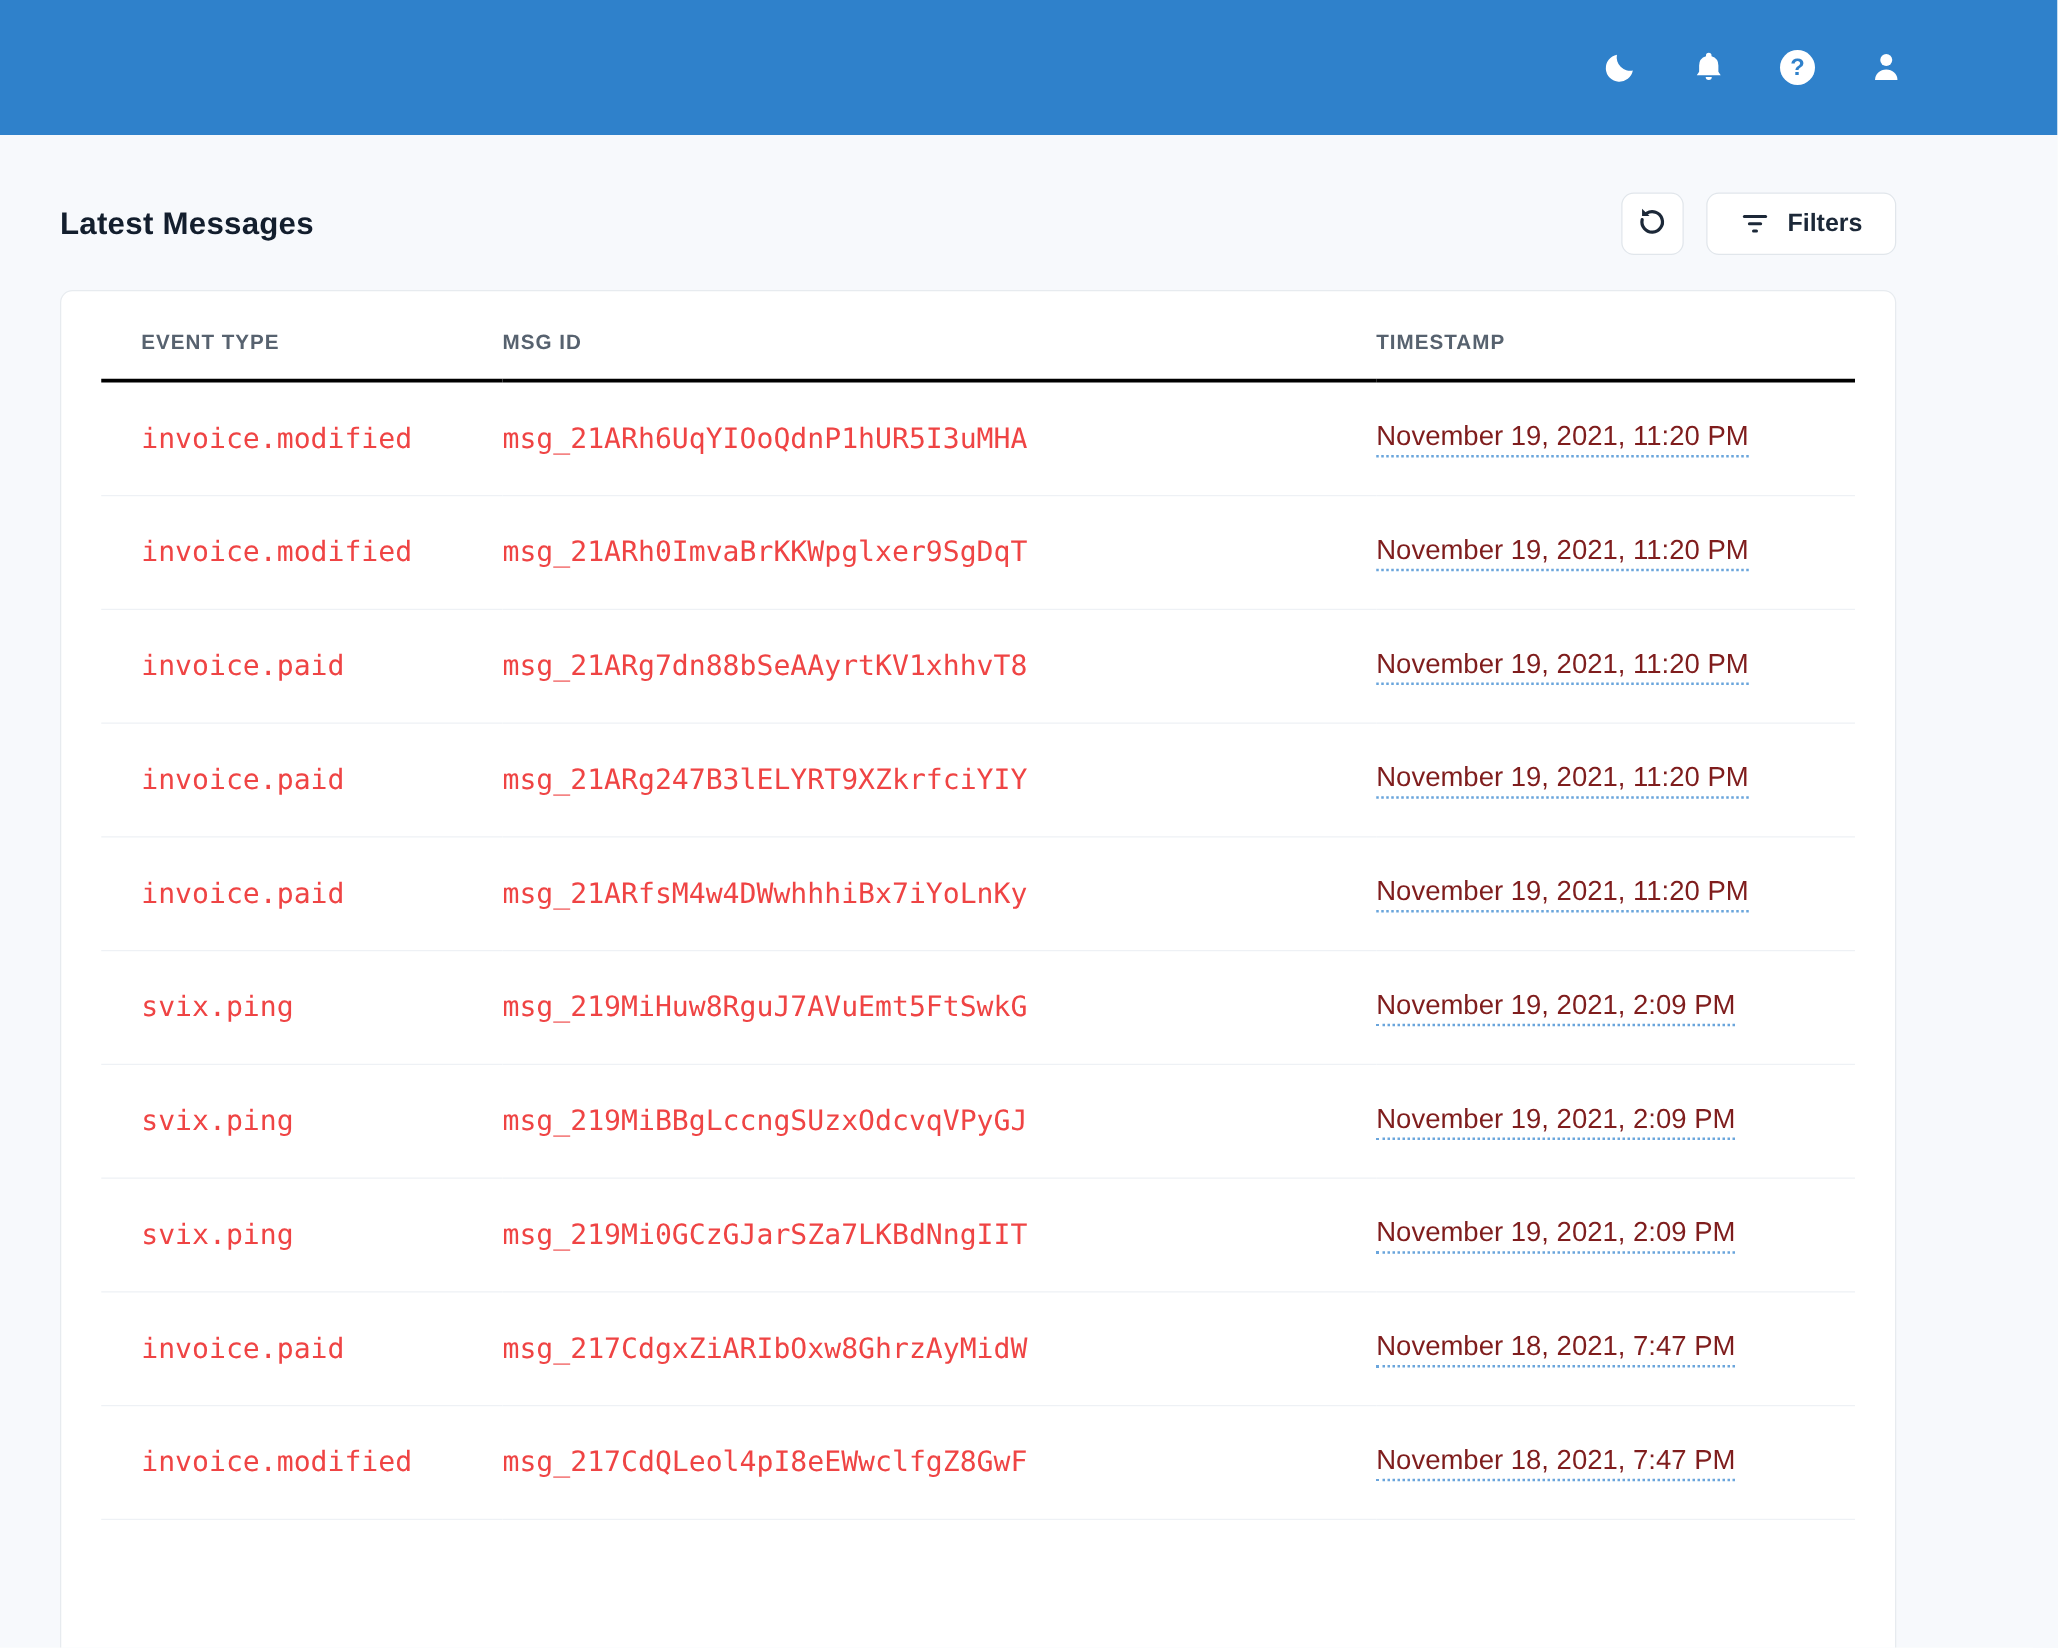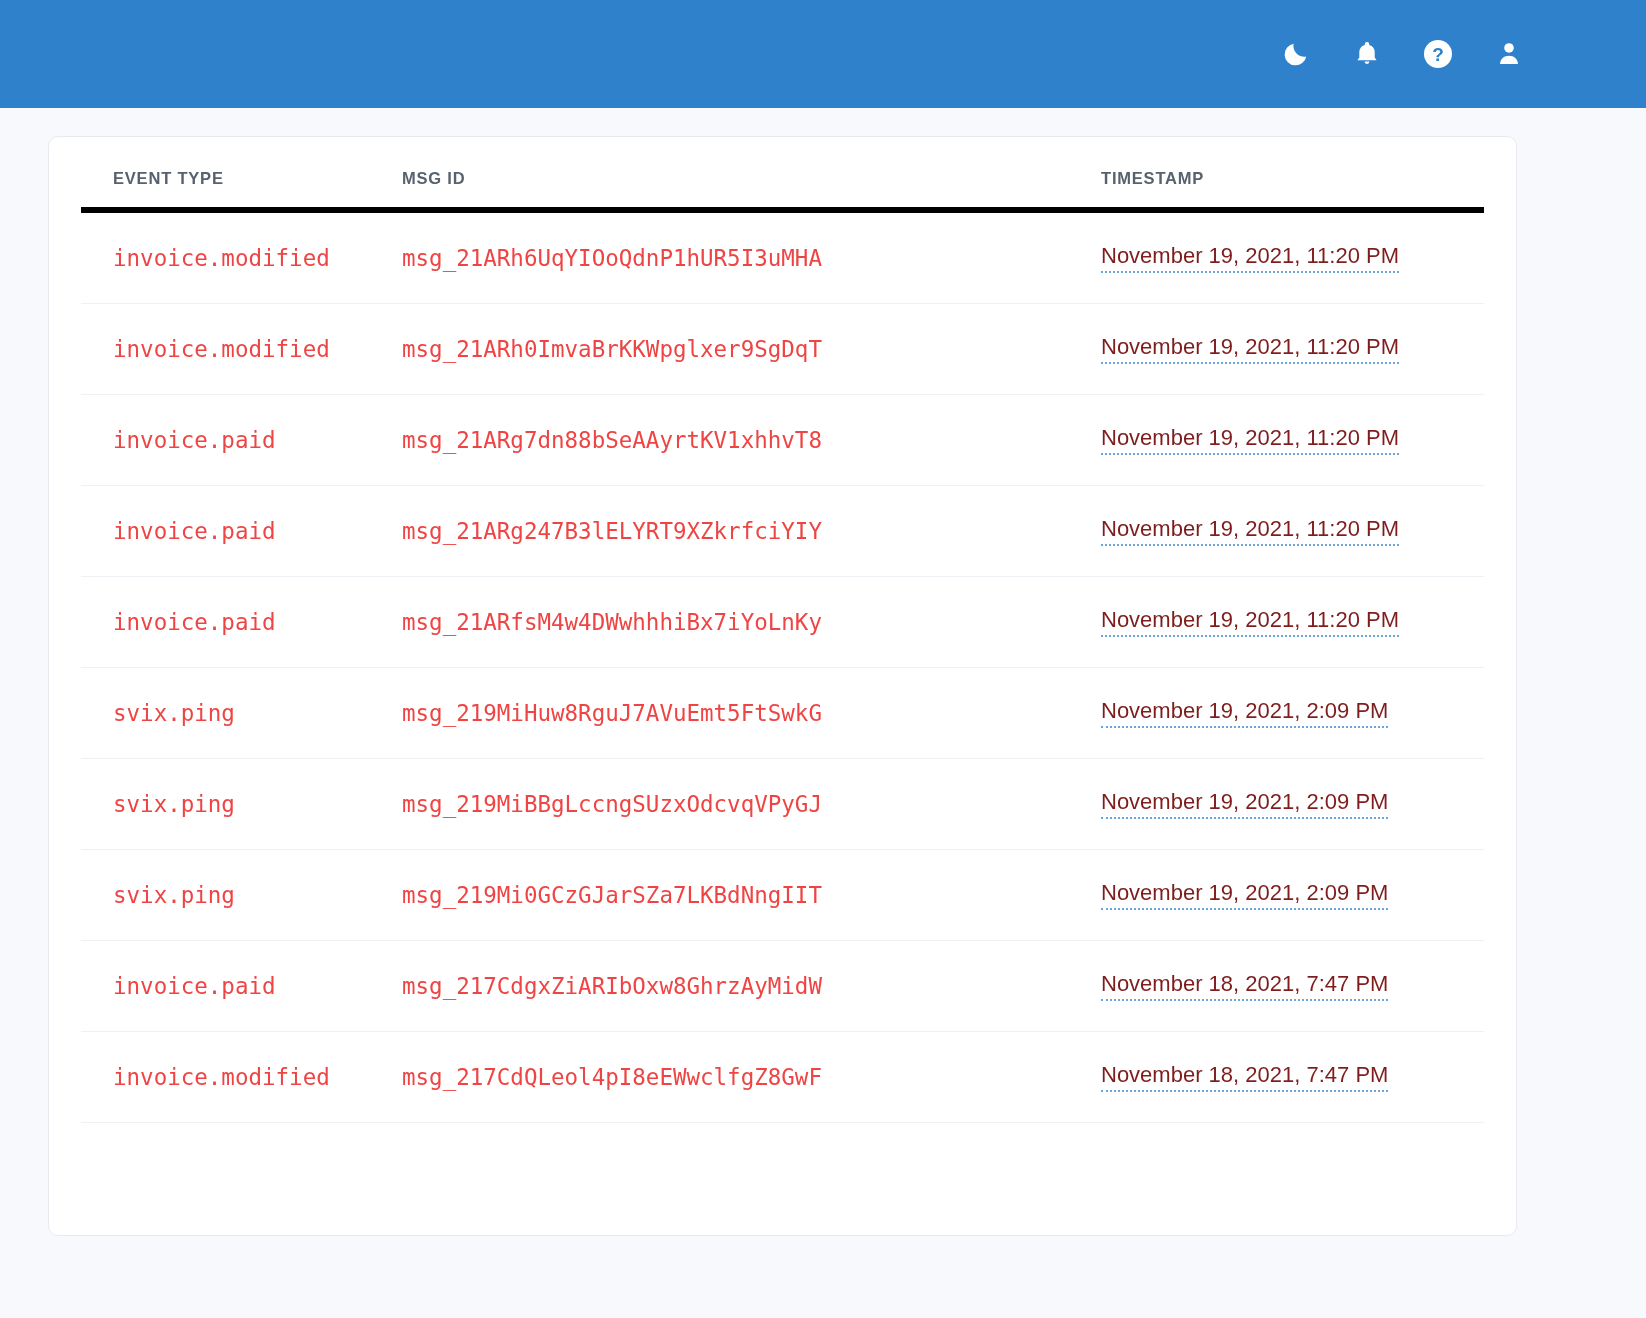--- a/index.html
+++ b/index.html
@@ -94,21 +94,21 @@
   col.c1 { width: 321px; }
   col.c2 { width: 699px; }
   col.c3 { width: 383px; }
   th {
     text-align: left;
     font-size: 16.5px;
     font-weight: 700;
     letter-spacing: 0.8px;
     color: #57626f;
     padding: 32px 0 19px 0;
-    border-bottom: 6px solid #000000;
+    border-bottom: 3px solid #000000;
   }
   th.first, td.first { padding-left: 32px; }
   td {
     padding: 30px 0;
     border-bottom: 1px solid #eef1f5;
     vertical-align: middle;
   }
   td.mono {
     font-family: "DejaVu Sans Mono", monospace;
     font-size: 22.5px;
@@ -145,20 +145,43 @@
     <svg width="28" height="28" viewBox="0 0 24 24" fill="currentColor" aria-hidden="true">
       <circle cx="12" cy="6.8" r="4.1"></circle>
       <path d="M4.3 20.6c0-4.2 3.5-7.2 7.7-7.2s7.7 3 7.7 7.2z"></path>
     </svg>
   </span>
 </header>
 
 <main class="content">
 
 
+  <div class="section-head">
+    <h2 class="section-title">Latest Messages</h2>
+    <div class="actions">
+      <button class="btn btn-refresh">
+        <span>
+          <svg width="27" height="27" viewBox="0 0 24 24" aria-hidden="true">
+            <path d="M8.2 5.9a7.3 7.3 0 1 1-3.1 4.5" fill="none" stroke="#1c2838" stroke-width="2.3" stroke-linecap="round"></path>
+            <path d="M5.0 2.6v5.3h5.3z" fill="#1c2838"></path>
+          </svg>
+        </span>
+      </button>
+      <button class="btn btn-filters">
+        <span>
+          <svg class="filter-glyph" width="24" height="24" viewBox="0 0 24 24" aria-hidden="true">
+            <line x1="3.5" y1="6.2" x2="20.5" y2="6.2" stroke="#1c2838" stroke-width="2.4" stroke-linecap="round"></line>
+            <line x1="7.5" y1="12" x2="16.5" y2="12" stroke="#1c2838" stroke-width="2.4" stroke-linecap="round"></line>
+            <line x1="10.8" y1="17.8" x2="13.2" y2="17.8" stroke="#1c2838" stroke-width="2.4" stroke-linecap="round"></line>
+          </svg>
+        </span>
+        <span>Filters</span>
+      </button>
+    </div>
+  </div>
 
   <section class="card">
     <table>
       <colgroup>
           <col class="c1">
           <col class="c2">
           <col class="c3">
         </colgroup>
       <thead>
         <tr>

